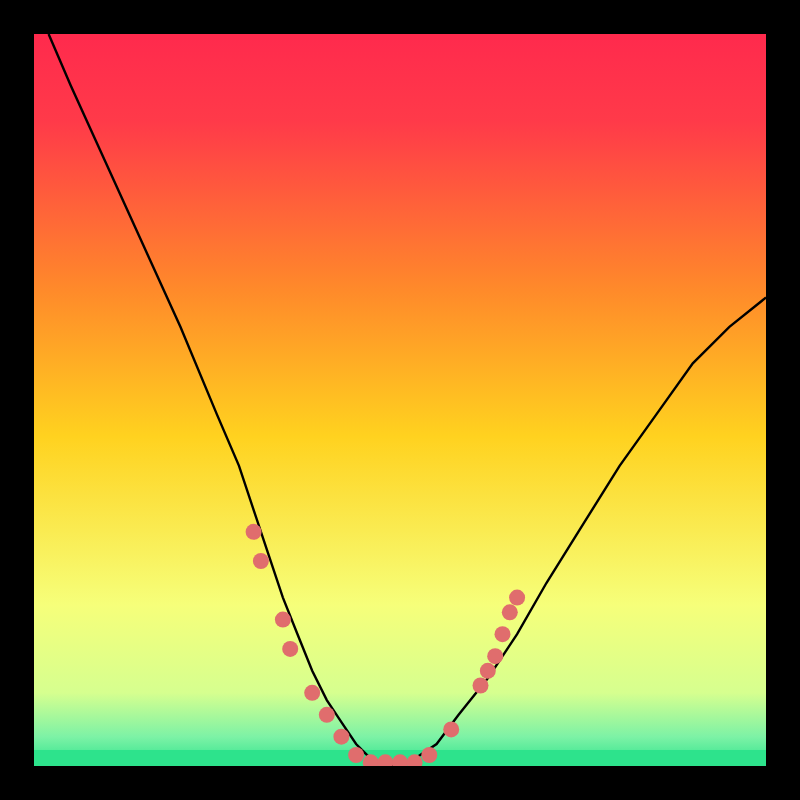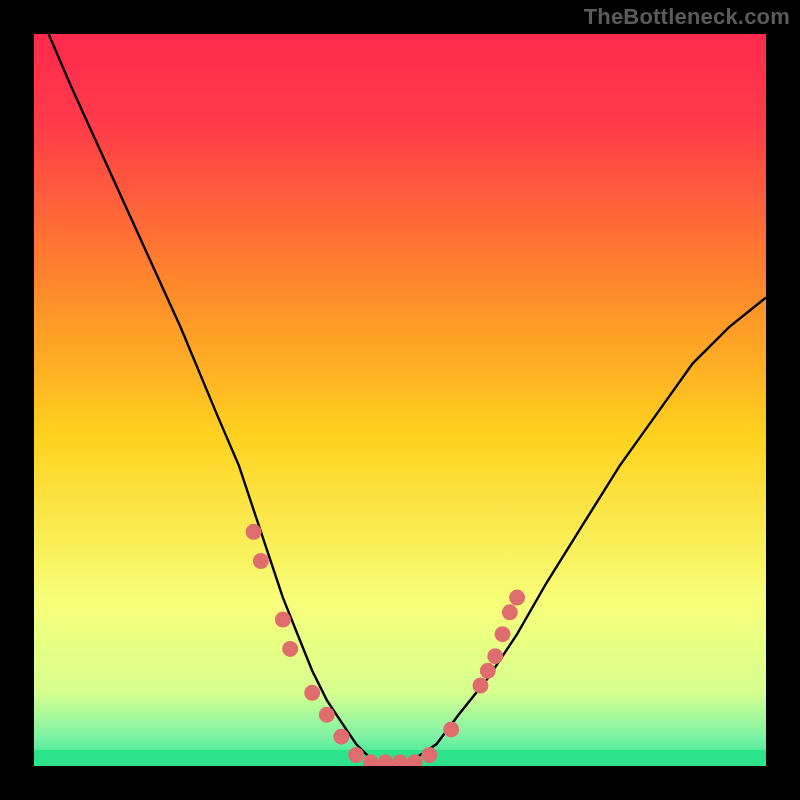--- a/index.html
+++ b/index.html
@@ -40,21 +40,20 @@
     position: absolute;
     left: 0;
     top: 0;
   }
 </style>
 </head>
 <body>
 
 <div class="frame">
 
-  <div class="watermark">TheBottleneck.com</div>
 
   <div class="plot">
 
     <svg width="732" height="732" viewBox="0 0 732 732">
       <defs>
         <linearGradient id="bg" x1="0" y1="0" x2="0" y2="1">
           <stop offset="0%" stop-color="#ff2a4d"></stop>
           <stop offset="12%" stop-color="#ff3a49"></stop>
           <stop offset="35%" stop-color="#ff8a2a"></stop>
           <stop offset="55%" stop-color="#ffd21f"></stop>

